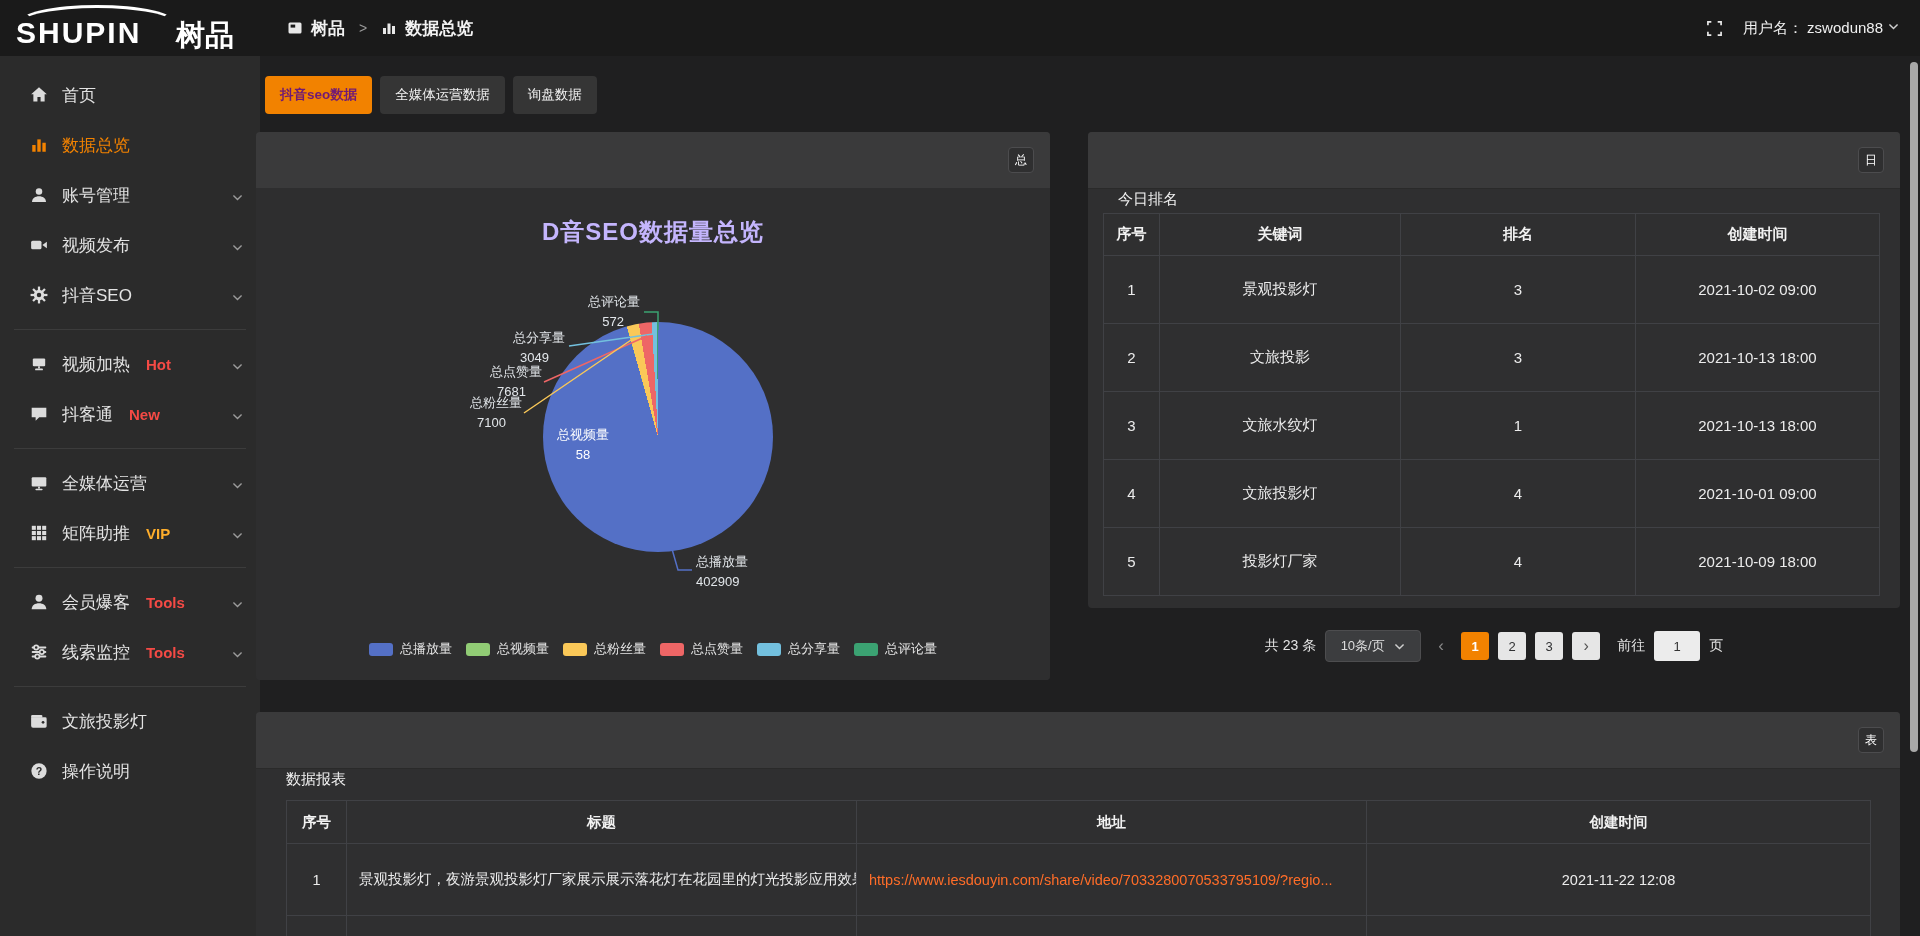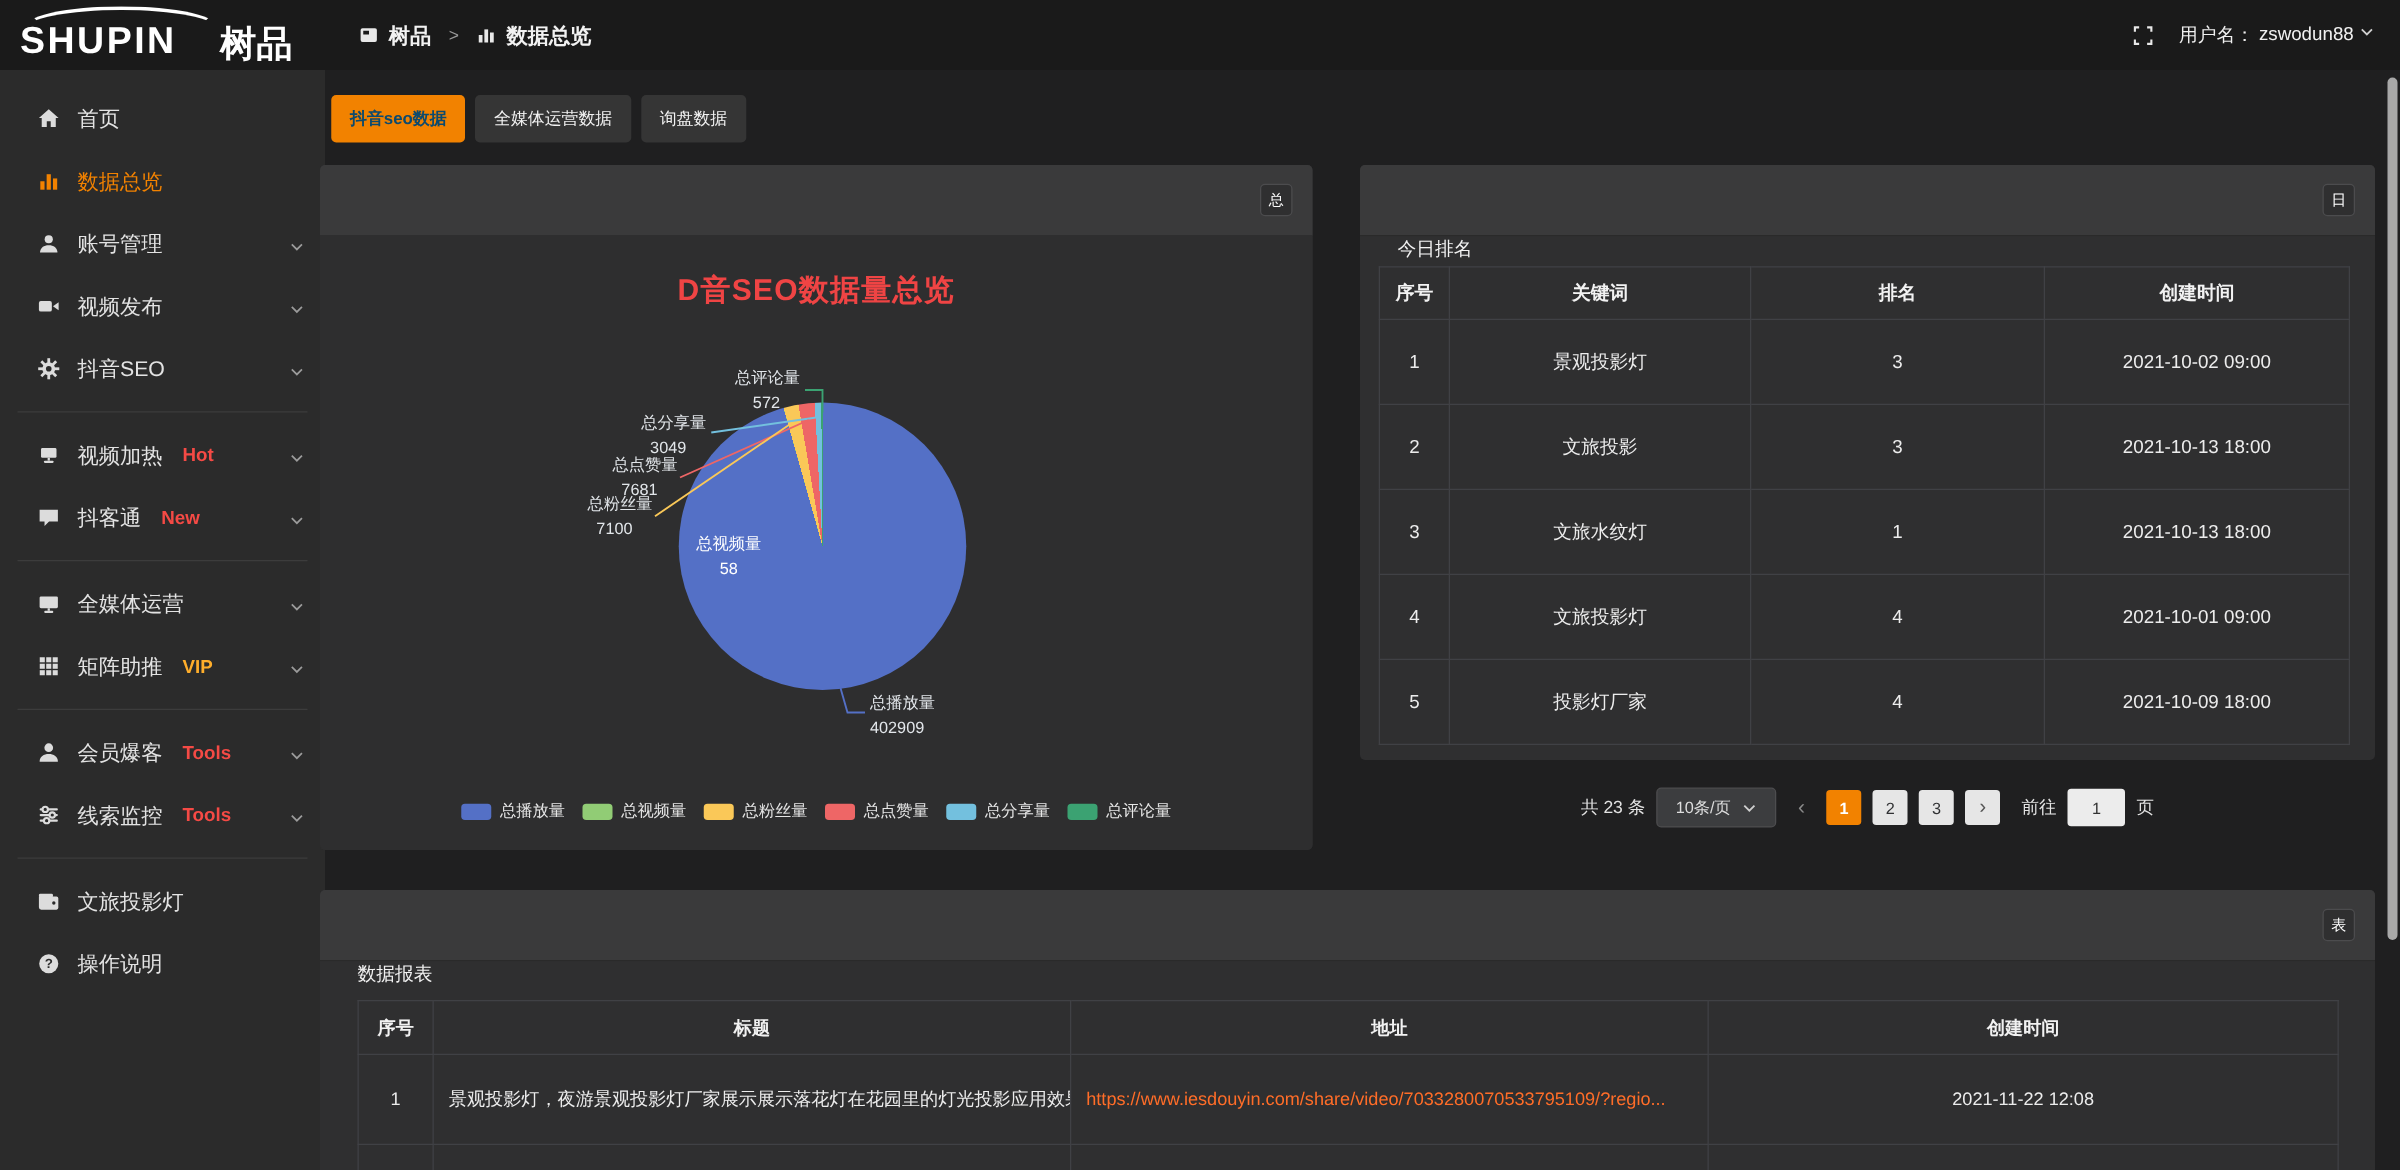--- a/index.html
+++ b/index.html
@@ -29,32 +29,32 @@
   .side-item .ic svg{width:18px;height:18px;fill:currentColor;}
   .side-item.active{color:var(--accent);}
   .side-item.active .ic{color:var(--accent);}
   .side-badge{font-size:15px;font-weight:bold;margin-left:16px;}
   .side-chev{position:absolute;right:16px;width:13px;height:13px;color:#9b9b9b;}
   .side-chev svg{width:13px;height:13px;fill:none;stroke:currentColor;stroke-width:1.7;}
   .side-divider{height:1px;background:#3c3c3c;margin:9px 14px;}
   
   #tabs{position:absolute;left:265px;top:76px;display:flex;gap:8px;z-index:2;}
   .tab-btn{height:38px;padding:0 15px;border-radius:4px;background:#353535;color:#f2f2f2;font-size:13.5px;display:flex;align-items:center;cursor:pointer;border:none;}
-  .tab-btn.active{background:var(--accent);font-weight:bold;color:#0c4a6e;}
+  .tab-btn.active{background:var(--accent);font-weight:bold;color:#701a75;}
   
   .panel{position:absolute;background:#2f2f30;border-radius:4px;}
   .panel-strip{position:absolute;left:0;top:0;right:0;height:56px;background:#3a3a3b;border-radius:4px 4px 0 0;border-bottom:1px solid #2a2a2a;}
   .strip-title{position:absolute;left:30px;top:0;height:56px;display:flex;align-items:center;color:#f2f2f2;font-size:15px;margin-top:39px;}
   .strip-badge{position:absolute;right:16px;top:15px;width:26px;height:26px;background:#2f2f30;border:1px solid #4c4c4e;border-radius:4px;color:#fff;font-size:12px;display:flex;align-items:center;justify-content:center;cursor:pointer;box-sizing:border-box;}
   #chart-panel{left:256px;top:132px;width:794px;height:548px;}
   #rank-panel{left:1088px;top:132px;width:812px;height:476px;}
   #report-panel{left:256px;top:712px;width:1644px;height:300px;}
   
   #chart-area{position:absolute;left:0;top:56px;width:794px;height:492px;background:#2e2e2f;border-radius:0 0 4px 4px;}
-  #chart-title{position:absolute;left:0;top:28px;width:100%;text-align:center;color:#ef4444;font-size:24px;font-weight:bold;letter-spacing:1px;}
+  #chart-title{position:absolute;left:0;top:28px;width:100%;text-align:center;color:#c4b5fd;font-size:24px;font-weight:bold;letter-spacing:1px;}
   #pie{position:absolute;left:287px;top:134px;width:230px;height:230px;border-radius:50%;}
   .callout{position:absolute;color:#e2e6ea;font-size:13px;line-height:20px;}
   .callout .cname{white-space:nowrap;}
   .callout.r{text-align:right;}
   .callout.r .cval{padding-right:16px;}
   .callout.c{text-align:center;color:#fff;}
   .callout.l{text-align:left;}
   #callout-lines{position:absolute;left:0;top:0;pointer-events:none;}
   #legend{position:absolute;left:0;top:452px;width:100%;display:flex;justify-content:center;align-items:center;gap:14px;}
   .lg-item{display:flex;align-items:center;gap:7px;cursor:pointer;}

